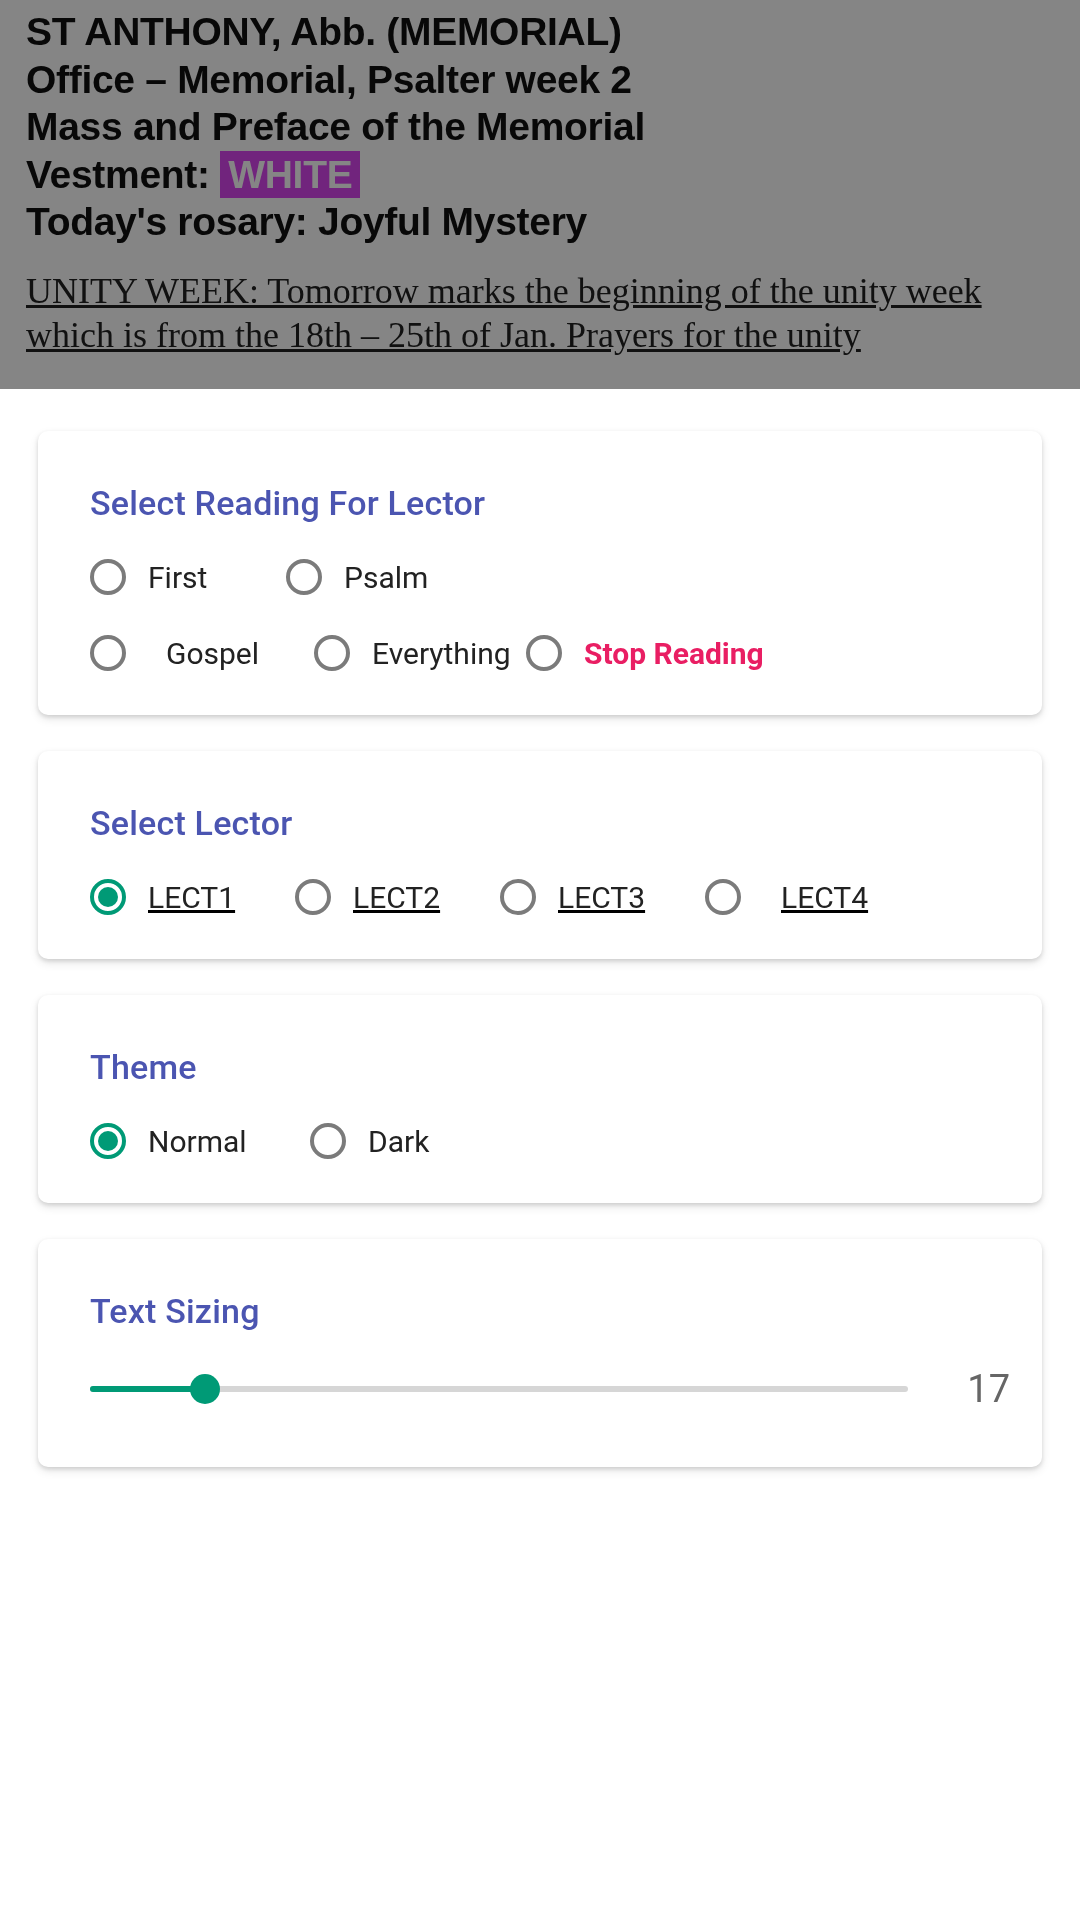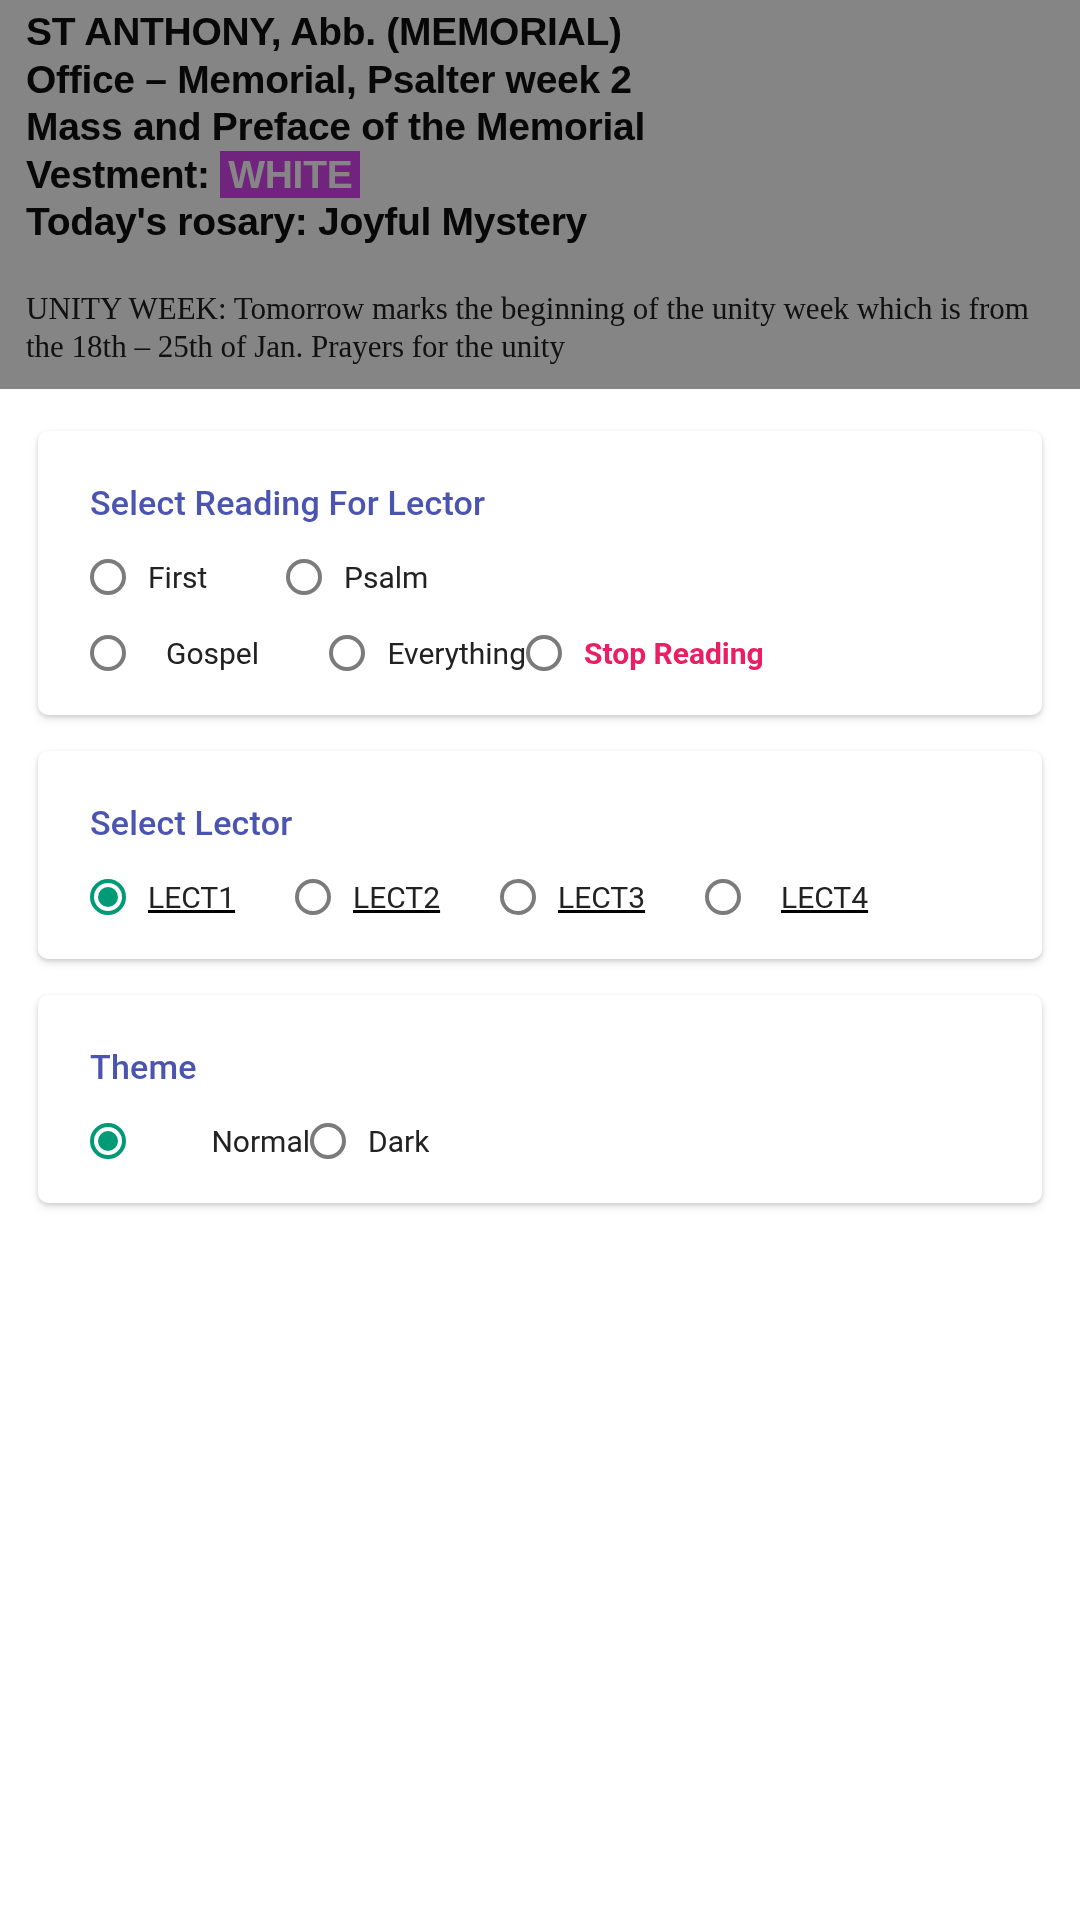--- a/index.html
+++ b/index.html
@@ -24,25 +24,26 @@
     letter-spacing: -0.3px;
   }
   .vestment-badge {
     display: inline-block;
     background: #d946ef;
     color: #fff;
     padding: 0 8px;
     font-weight: 700;
   }
   .backdrop .body-text {
-    margin-top: 44px;
-    font-size: 31px;
+    margin-top: 24px;
+    font-size: 36px;
     line-height: 1.22;
     color: #222;
     font-family: Georgia, "Times New Roman", serif;
+    text-decoration: underline;
   }
 
   .scrim {
     position: absolute;
     top: 0; left: 0; right: 0;
     height: 389px;
     background: rgba(0,0,0,0.48);
   }
 
   .sheet {
@@ -107,27 +108,27 @@
   }
   .radio-label.pink {
     color: #e91e63;
     font-weight: 700;
   }
 
   
   .reading-row .first-item   { width: 196px; }
   .reading-row .psalm-item   { width: auto; }
   .reading-row .gospel-item  { width: 224px; gap: 40px; }
-  .reading-row .every-item   { width: 212px; justify-content: flex-end; }
+  .reading-row .every-item   { width: 212px; }
   .reading-row .stop-item    { width: auto; }
 
   .lector-row .radio-item { width: 205px; }
   .lector-row .radio-item:last-child { width: auto; gap: 40px; }
 
-  .theme-row .normal-item { width: 220px; justify-content: space-between; }
+  .theme-row .normal-item { width: 220px; }
 
   .slider-wrap {
     display: flex;
     align-items: center;
     gap: 42px;
     margin-top: 20px;
   }
   .slider-track {
     position: relative;
     flex: 1;
@@ -237,14 +238,24 @@
         <span class="radio-circle selected"></span>
         <span class="radio-label">Normal</span>
       </div>
       <div class="radio-item">
         <span class="radio-circle"></span>
         <span class="radio-label">Dark</span>
       </div>
     </div>
   </div>
 
+  <div class="card last">
+    <div class="card-title">Text Sizing</div>
+    <div class="slider-wrap">
+      <div class="slider-track">
+        <div class="slider-fill"></div>
+        <div class="slider-thumb"></div>
+      </div>
+      <div class="slider-value">17</div>
+    </div>
+  </div>
 
 </div>
 
 </body></html>

